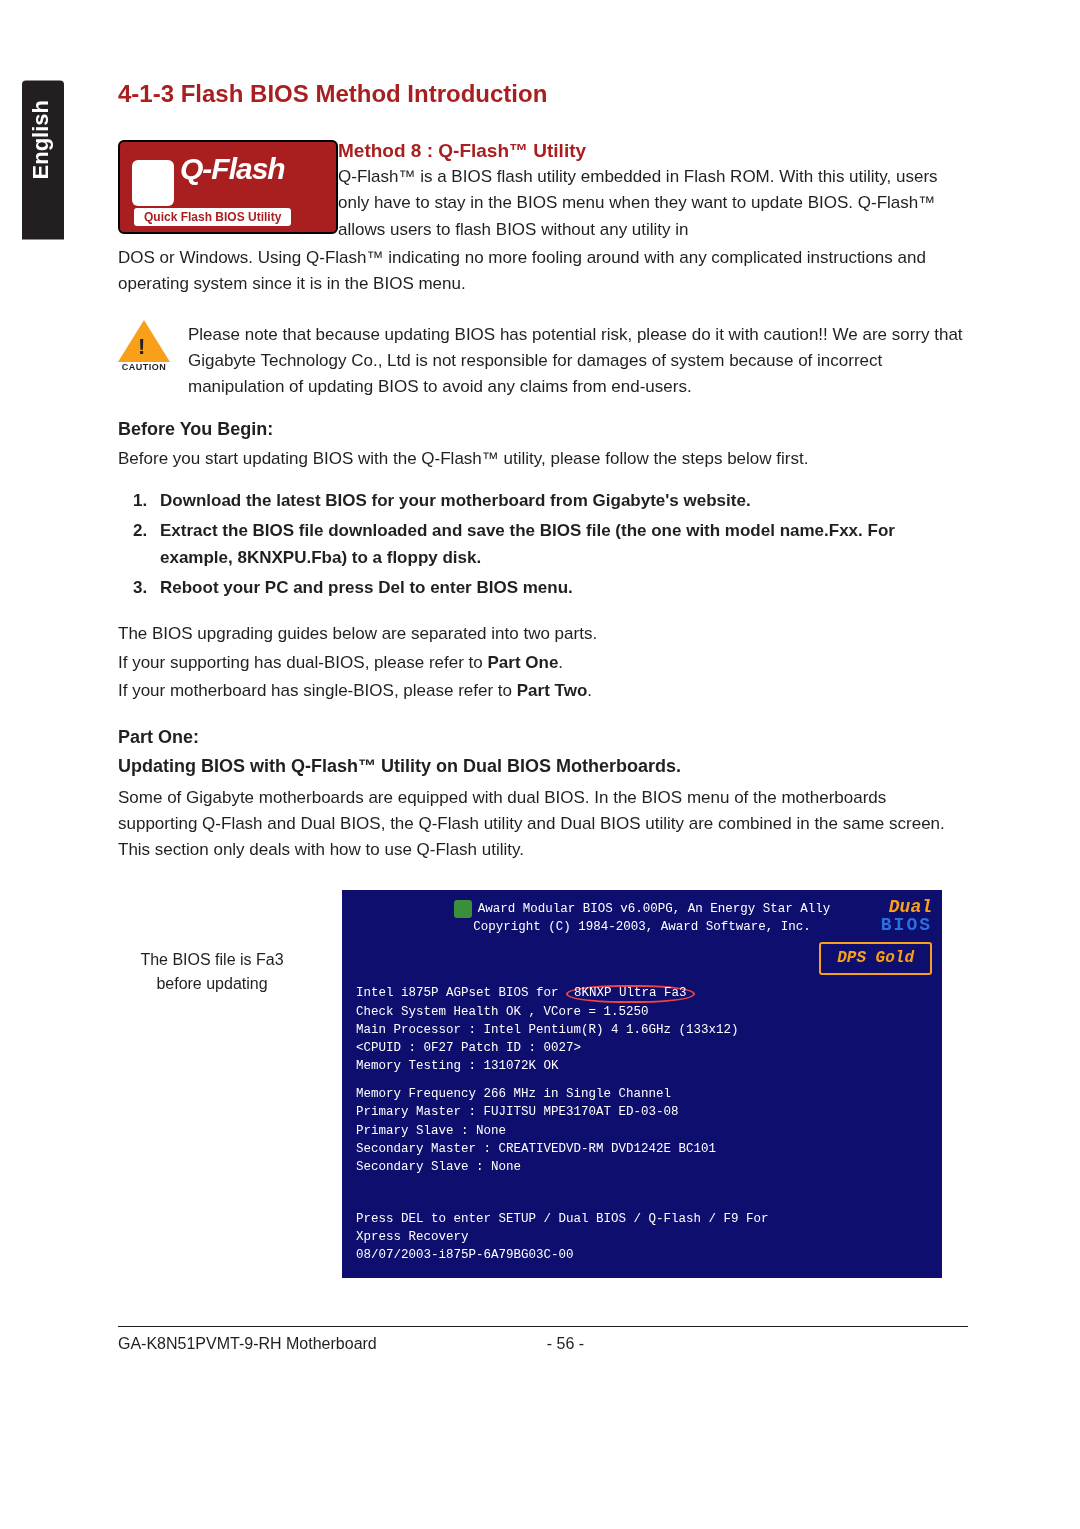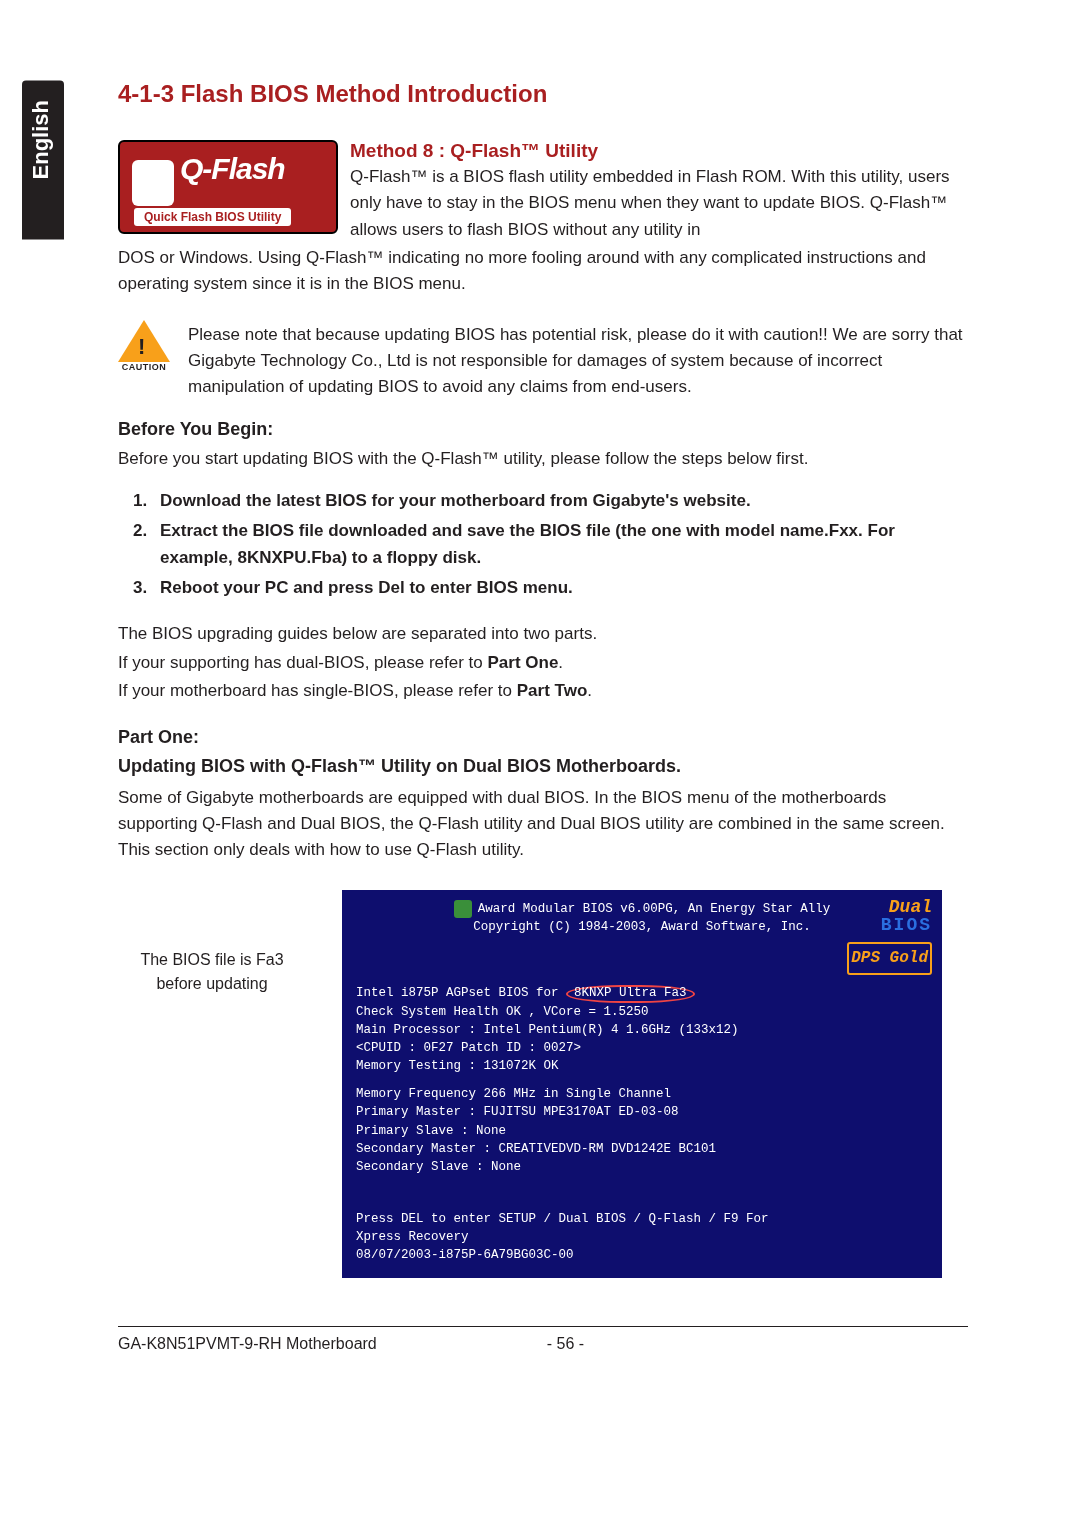--- a/index.html
+++ b/index.html
@@ -34,21 +34,21 @@
     color: #a91f20;
     font-weight: bold;
     font-size: 24px;
     margin-bottom: 20px;
   }
   .method-title {
     color: #a91f20;
     font-weight: bold;
     font-size: 19px;
   }
-  .row-top { display: flex; gap: 12px; align-items: flex-start; margin-top: 32px; }
+  .row-top { display: flex; align-items: flex-start; margin-top: 32px; }
   .qflash-logo {
     width: 220px; height: 94px;
     background: #a91f20;
     border: 2px solid #000;
     border-radius: 6px;
     position: relative;
     flex-shrink: 0;
   }
   .qflash-logo .chip {
     position: absolute; left: 12px; top: 18px;
@@ -89,21 +89,21 @@
   }
   .bios-header { text-align: center; }
   .bios-header .logo-g {
     display: inline-block; width: 18px; height: 18px; background: #3a8f3a; border-radius: 3px;
     margin-right: 6px; vertical-align: middle;
   }
   .bios-badges { position: absolute; right: 10px; top: 8px; text-align: right; }
   .badge-dual { color: #f8a01a; font-style: italic; font-weight: bold; font-size: 18px; line-height: 1; }
   .badge-dual .b2 { color: #2a6fe0; font-style: normal; letter-spacing: 2px; }
   .badge-dps {
-    margin-top: 8px; display: inline-block; border: 2px solid #f8a01a; padding: 3px 2px;
+    margin-top: 8px; display: inline-block; border: 2px solid #f8a01a; padding: 3px 16px;
     color: #f8a01a; font-style: italic; font-weight: 900; font-size: 16px; border-radius: 3px;
   }
   .bios-body { margin-top: 8px; }
   .circle {
     display: inline-block; border: 2px solid #ef4444; border-radius: 50%/60%;
     padding: 0 6px; line-height: 1.1; margin-top: 41px;
   }
   .bios-press { margin-top: 34px; }
   hr.footer-rule { border: none; border-top: 1.5px solid #231f20; margin-top: 48px; }
   .footer { display: flex; font-size: 16px; padding-top: 8px; }

